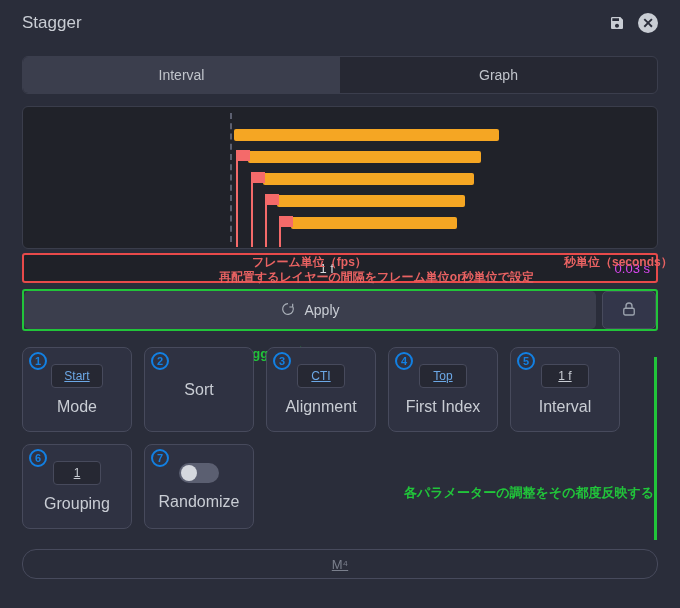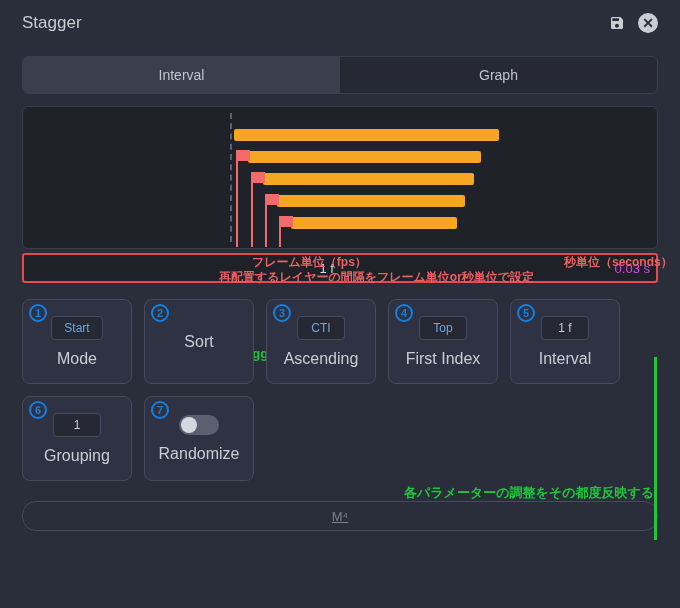--- a/index.html
+++ b/index.html
@@ -133,20 +133,21 @@
   }
   .card-value {
     background:#262833;
     border:1px solid #474a5c;
     border-radius:4px;
     padding:4px 12px;
     font-size:12px;
     color:#6ca8e6;
     min-width:48px;
     text-align:center;
+    text-decoration:underline;
   }
   .card-value.plain { color:#c9cdd4; }
   .card-label { color:#c9cdd4; font-size:16px; }
 
   .toggle {
     width:40px; height:20px; background:#5b5f71; border-radius:10px; position:relative;
   }
   .toggle .knob { position:absolute; width:16px; height:16px; background:#d5d8de; border-radius:50%; top:2px; left:2px; }
 
   
@@ -216,36 +217,55 @@
       <span>1 f</span>
     </div>
     <div class="interval-right">
       <span>0.03 s</span>
     </div>
     <span class="ann-red ann-red-ov" style="left:228px; top:-1px;">フレーム単位（fps）</span>
     <span class="ann-red ann-red-ov" style="left:540px; top:-1px;">秒単位（seconds）</span>
     <span class="ann-red ann-red-ov" style="left:195px; top:14px;">再配置するレイヤーの間隔をフレーム単位or秒単位で設定</span>
   </div>
 
+  <div class="apply-row">
+    <div class="apply-btn">
+      <span class="apply-spin">
+        <svg width="16" height="16" viewBox="0 0 24 24">
+            <path d="M12 4a8 8 0 1 0 7.5 5.2"></path>
+            <path d="M19 4v5h-5"></path>
+          </svg>
+      </span>
+      <span>Apply</span>
+    </div>
+    <div class="lock-btn">
+      <span>
+        <svg width="18" height="18" viewBox="0 0 24 24">
+            <rect x="5" y="11" width="14" height="9" rx="2"></rect>
+            <path d="M8 11V8a4 4 0 0 1 8 0v3"></path>
+          </svg>
+      </span>
+    </div>
+  </div>
   <span class="ann-green ann-green-ov" style="left:219px; top:345px;">『Stagger』適用ボタン</span>
 
   <div class="cards">
     <div class="card">
       <div class="card-num">1</div>
       <div class="card-value">Start</div>
       <div class="card-label">Mode</div>
     </div>
     <div class="card">
       <div class="card-num">2</div>
       <div class="card-label">Sort</div>
     </div>
     <div class="card">
       <div class="card-num">3</div>
       <div class="card-value">CTI</div>
-      <div class="card-label">Ascending</div>
+      <div class="card-label">Alignment</div>
     </div>
     <div class="card">
       <div class="card-num">4</div>
       <div class="card-value">Top</div>
       <div class="card-label">First Index</div>
     </div>
     <div class="card">
       <div class="card-num">5</div>
       <div class="card-value plain">1 f</div>
       <div class="card-label">Interval</div>

